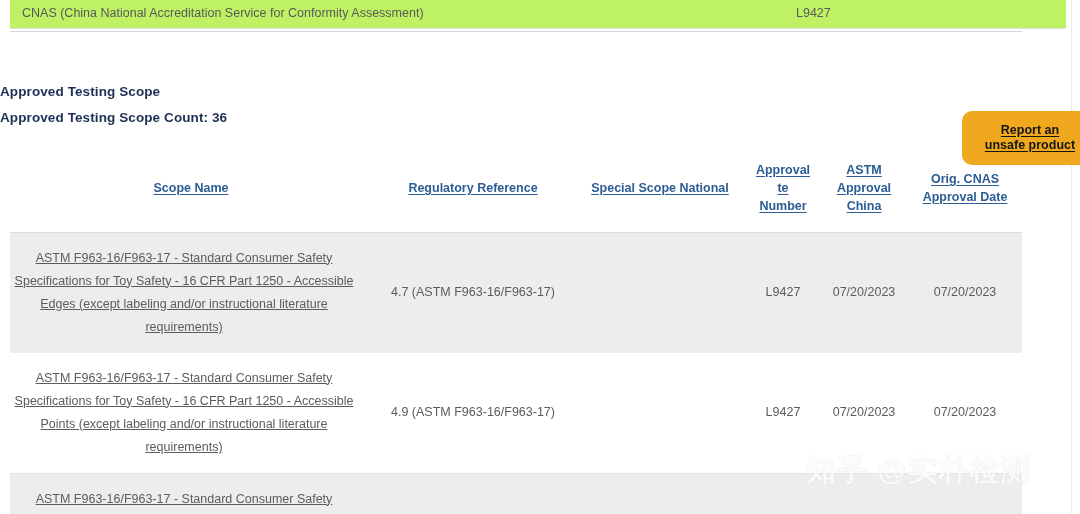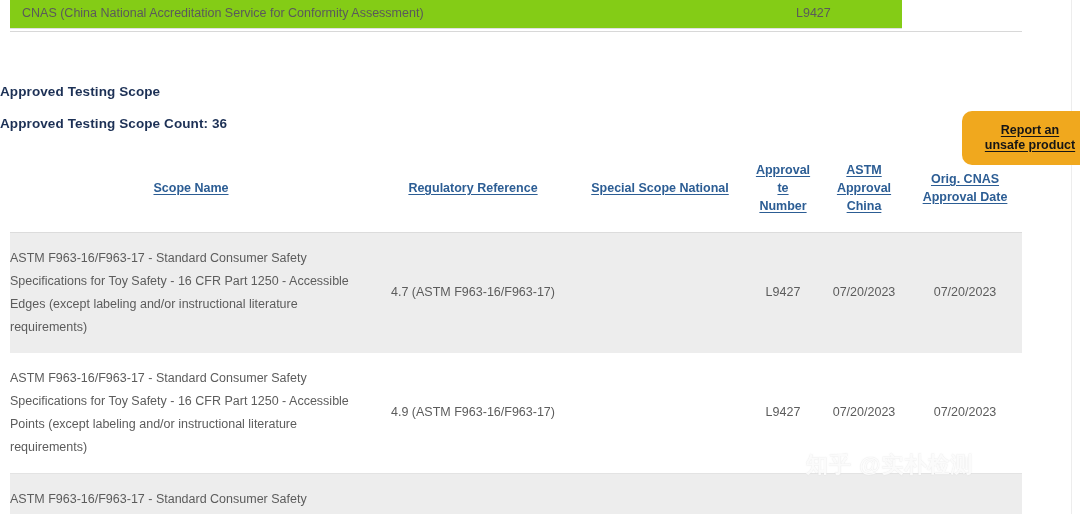--- a/index.html
+++ b/index.html
@@ -19,23 +19,23 @@
     height: 514px;
     background: #ffffff;
     overflow: hidden;
   }
 
   
   .accred-band {
     position: absolute;
     left: 10px;
     top: 0px;
-    width: 892px;
+    width: 1056px;
     height: 29px;
-    background: #84cc16;
+    background: #bef264;
     border-bottom: 1px solid #e0e0e0;
   }
   .accred-name {
     position: absolute;
     left: 12px;
     top: 6px;
     font-size: 12.5px;
     color: #5a5a5a;
     white-space: nowrap;
   }
@@ -61,21 +61,21 @@
     position: absolute;
     left: 0;
     width: 1031px;
     text-align: left;
     color: #1c3055;
     font-size: 13.5px;
     font-weight: bold;
     letter-spacing: 0.1px;
   }
   .section-title.t1 { top: 84px; }
-  .section-title.t2 { top: 116px; }
+  .section-title.t2 { top: 110px; }
 
   
   .report-btn {
     position: absolute;
     left: 962px;
     top: 111px;
     width: 136px;
     height: 54px;
     background: #f0a81e;
     border: none;
@@ -131,29 +131,29 @@
   .scope-table td {
     font-size: 12.5px;
     color: #5c5c5c;
     vertical-align: middle;
     padding: 14px 6px;
     line-height: 23px;
   }
   .scope-table tbody tr.alt { background: #ededed; }
   .scope-table tbody tr.plain { background: #ffffff; border-bottom: 1px solid #e3e3e3; }
 
-  td.c-scope { padding-left: 0; padding-right: 14px; text-align: left; }
+  td.c-scope { padding-left: 0; padding-right: 14px; text-align: center; text-decoration: underline; }
   td.c-reg, td.c-special, td.c-cert, td.c-cpsc, td.c-orig { text-align: center; margin-top: 8px; }
 
   
   .watermark {
     position: absolute;
     left: 806px;
     top: 450px;
-    font-size: 22px;
+    font-size: 30px;
     font-weight: bold;
     color: rgba(255,255,255,0.88);
     letter-spacing: 1px;
     white-space: nowrap;
     pointer-events: none;
     z-index: 8;
     text-shadow: 0 0 1px rgba(190,190,190,0.55);
   }
 
   

